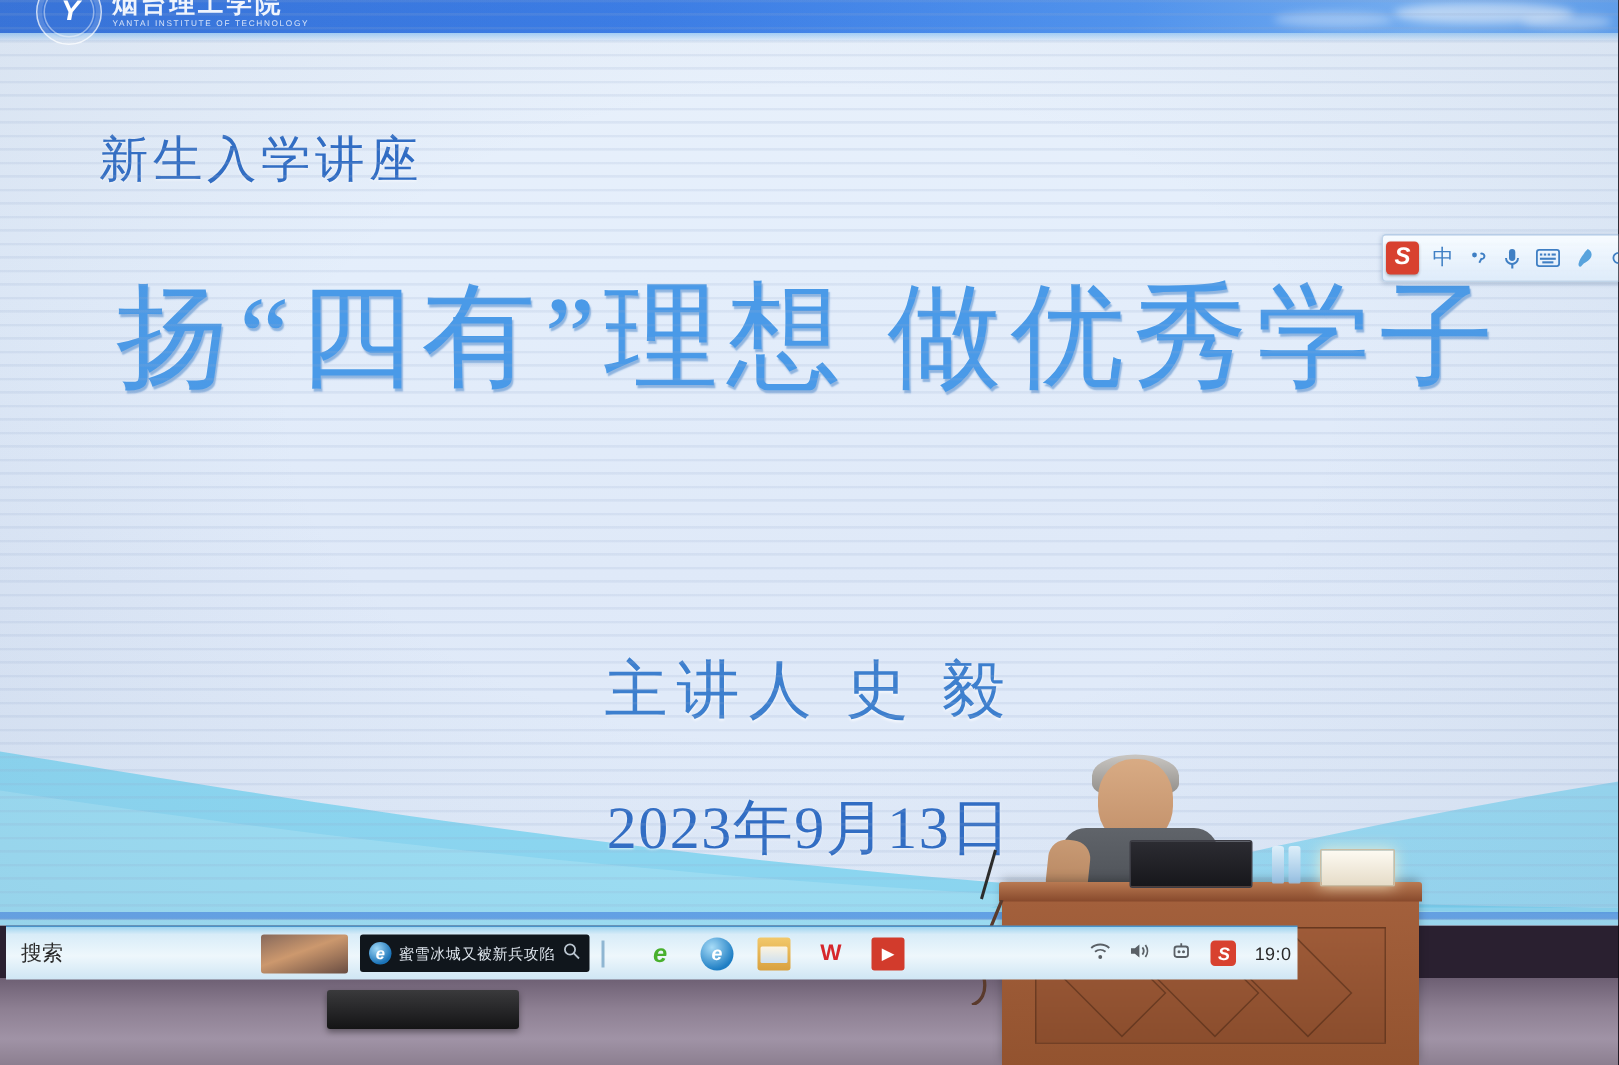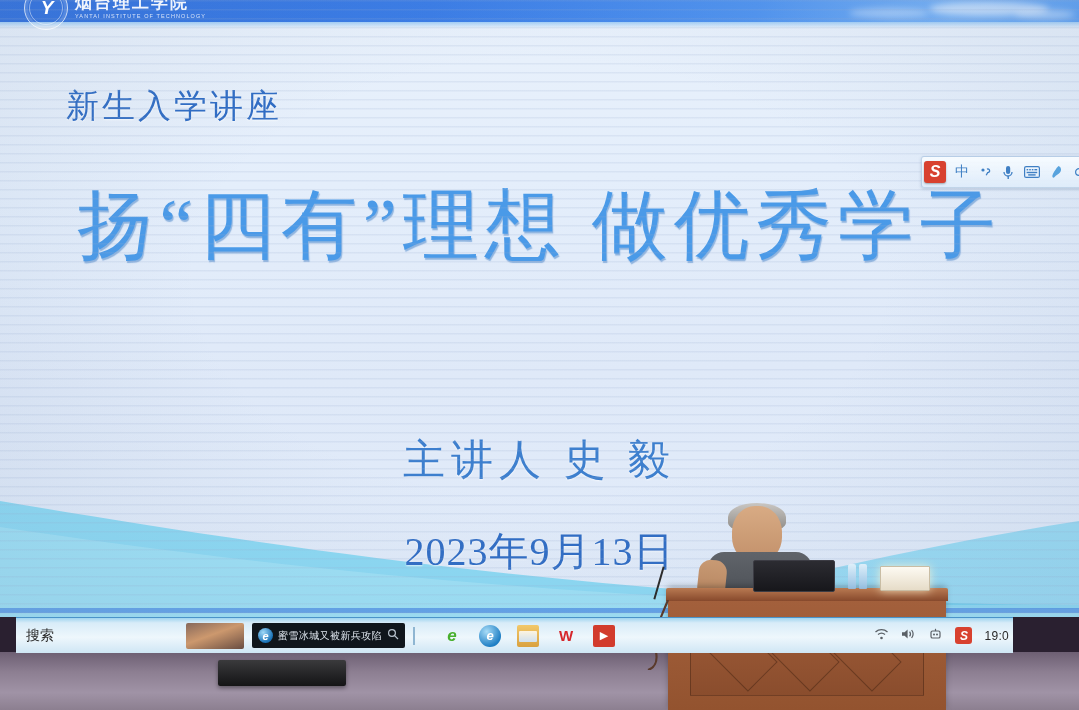--- a/index.html
+++ b/index.html
@@ -65,21 +65,21 @@
        padding:0 6px 0 2px;z-index:9;
        background:linear-gradient(180deg,rgba(248,252,255,.93),rgba(222,236,250,.9));
        border:1px solid rgba(150,180,215,.55);border-radius:3px;
        box-shadow:0 1px 3px rgba(60,90,130,.25);}
   .ime-logo{width:22px;height:22px;background:#d8412f;border-radius:3px;color:#fff;
        font-weight:bold;font-size:16px;font-style:italic;display:flex;align-items:center;justify-content:center;
        box-shadow:0 1px 2px rgba(0,0,0,.3);}
   .ime-i{color:#3f7fc4;font-size:14px;display:flex;align-items:center;justify-content:center;min-width:14px;}
 
   
-  #taskbar{position:absolute;left:16px;top:617px;width:997px;height:35px;
+  #taskbar{position:absolute;left:4px;top:617px;width:861px;height:35px;
        background:linear-gradient(180deg,#9fd4ef 0%,#d8ecf8 14%,#eef7fc 55%,#cfe6f4 100%);
        border-top:1px solid #4a93c9;display:flex;align-items:center;z-index:8;}
   .tb-search{font-size:14px;color:#2a2a2a;margin-left:10px;width:160px;}
   .tb-thumb{width:58px;height:26px;background:linear-gradient(160deg,#7d5a4a,#c98e5e 45%,#5c3b2e);
        border-radius:2px;opacity:.9;}
   .tb-news{display:flex;align-items:center;gap:5px;background:#10161c;color:#dfe6ee;
        height:25px;padding:0 6px;margin-left:8px;border-radius:2px;}
   .ie-dot{width:15px;height:15px;border-radius:50%;
        background:radial-gradient(circle at 35% 30%,#9fd8f7,#1a73b8 70%);
        color:#fff;font-size:11px;font-style:italic;font-weight:bold;

